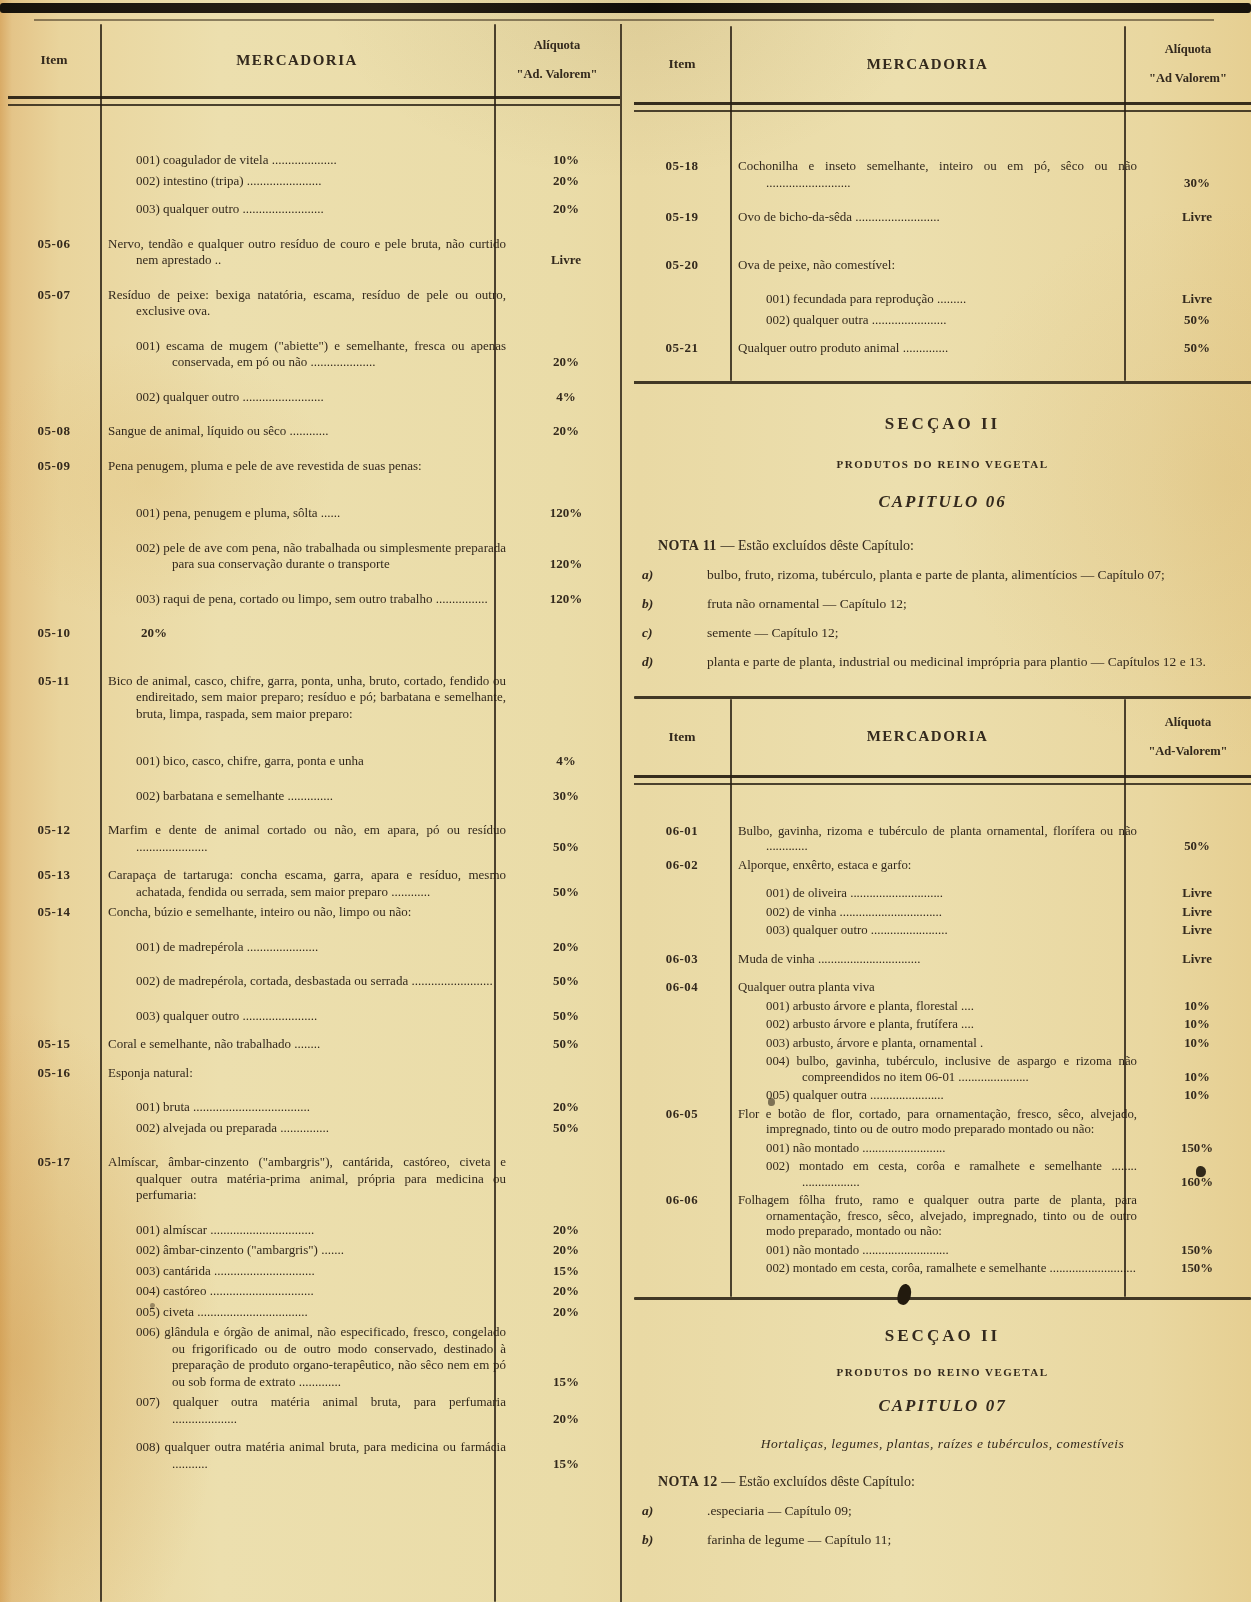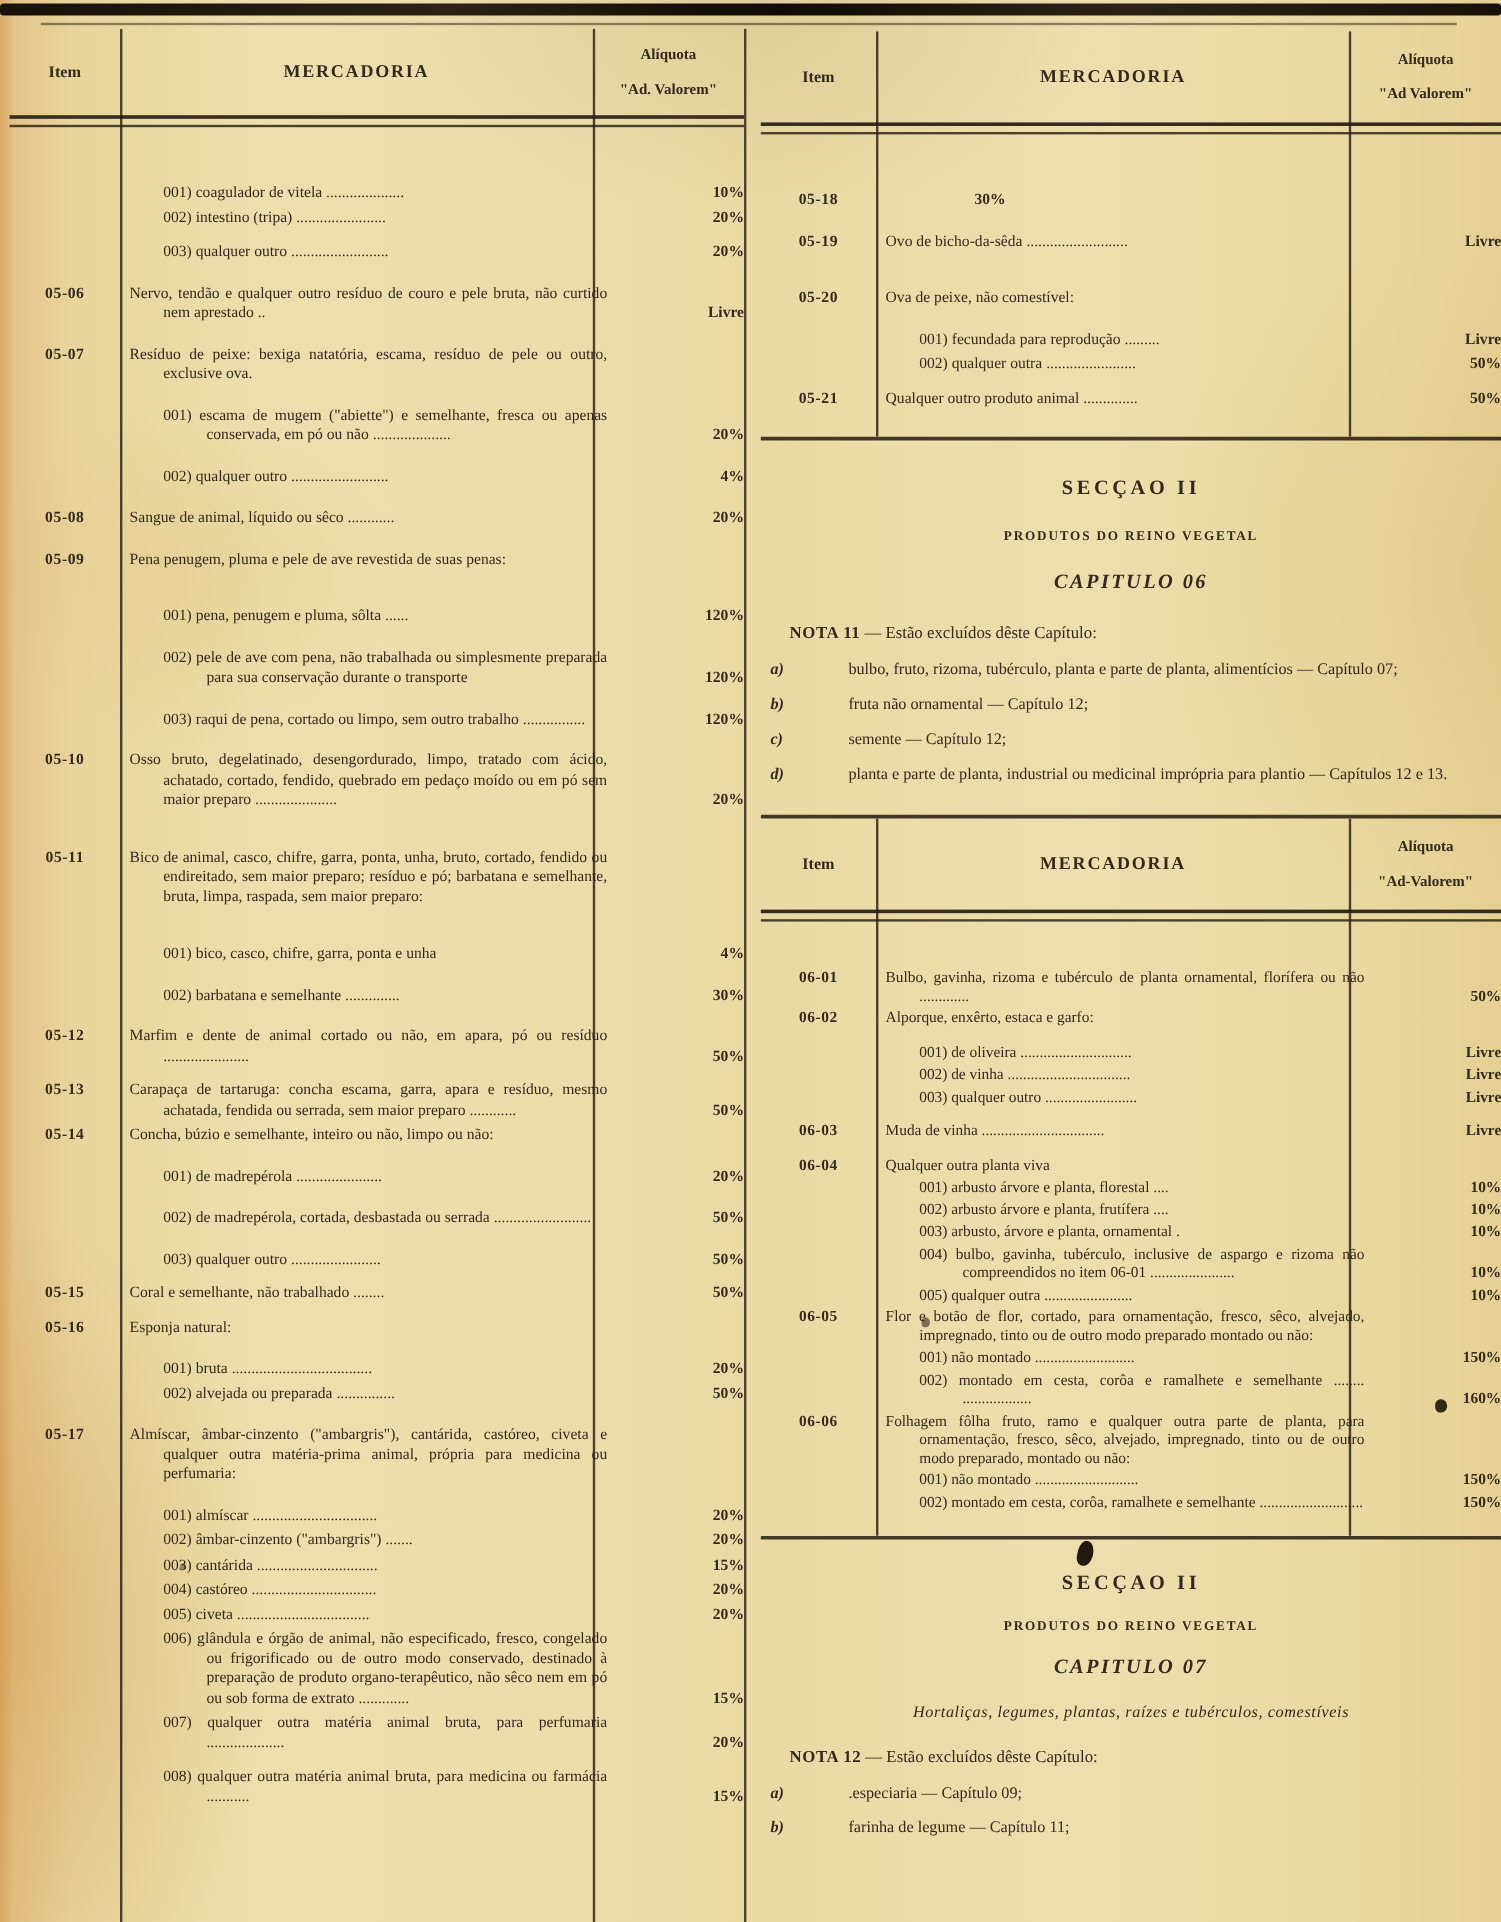--- a/index.html
+++ b/index.html
@@ -27,21 +27,21 @@
   .dbl-rule{height:5px;border-top:3px solid rgba(35,27,15,.9);border-bottom:2px solid rgba(35,27,15,.8);}
   .rule{height:3px;background:rgba(35,27,15,.85);border-radius:1px;}
   
   .rows{padding-top:42px;padding-bottom:10px;}
   .row{display:flex;align-items:flex-end;font-size:13px;line-height:16.5px;}
   .dense .row{line-height:15.5px;font-size:12.8px;}
   .c-item{width:92px;text-align:center;font-weight:bold;align-self:flex-start;letter-spacing:.5px;}
   .c-desc{flex:1;padding-right:6px;text-align:justify;}
   .row.main .c-desc{padding-left:36px;text-indent:-28px;}
   .row.sub  .c-desc{padding-left:72px;text-indent:-36px;}
-  .c-rate{width:108px;text-align:right;font-weight:bold;white-space:nowrap;}
+  .c-rate{width:108px;text-align:center;font-weight:bold;white-space:nowrap;}
   .g0{margin-top:4px;} .g1{margin-top:12px;} .g2{margin-top:18px;} .g3{margin-top:31px;}
   .dense .g0{margin-top:3px;} .dense .g2{margin-top:13px;}
   
   #col-left{position:absolute;left:8px;top:24px;width:612px;height:1578px;border-right:2px solid rgba(40,30,18,.8);}
   #col-right{position:absolute;left:634px;top:26px;width:617px;}
   #left-table{height:100%;}
   #rt1{border-bottom:3px solid rgba(35,27,15,.85);padding-bottom:14px;}
   
   .section{padding:0 4px;}
   .sec-title{text-align:center;font-weight:bold;font-size:17px;letter-spacing:3px;}
@@ -136,21 +136,20 @@
           <div class="c-desc">002) pele de ave com pena, não trabalhada ou simplesmente preparada para sua conservação durante o transporte</div>
           <div class="c-rate">120%</div>
         </div>
         <div class="row sub g2">
           <div class="c-item"></div>
           <div class="c-desc">003) raqui de pena, cortado ou limpo, sem outro trabalho ................</div>
           <div class="c-rate">120%</div>
         </div>
         <div class="row main g2">
           <div class="c-item">05-10</div>
-          <div class="c-desc">Osso bruto, degelatinado, desengordurado, limpo, tratado com ácido, achatado, cortado, fendido, quebrado em pedaço moído ou em pó sem maior preparo .....................</div>
           <div class="c-rate">20%</div>
         </div>
         <div class="row main g3">
           <div class="c-item">05-11</div>
           <div class="c-desc">Bico de animal, casco, chifre, garra, ponta, unha, bruto, cortado, fendido ou endireitado, sem maior preparo; resíduo e pó; barbatana e semelhante, bruta, limpa, raspada, sem maior preparo:</div>
           <div class="c-rate"></div>
         </div>
         <div class="row sub g3">
           <div class="c-item"></div>
           <div class="c-desc">001) bico, casco, chifre, garra, ponta e unha</div>
@@ -271,20 +270,21 @@
       <div class="th-aliq">
         <span>Alíquota</span>
         <span>"Ad Valorem"</span>
       </div>
     </div>
     <div class="dbl-rule"></div>
     <div class="rows">
 
     <div class="row main g0">
           <div class="c-item" style="width:96px">05-18</div>
+          <div class="c-desc">Cochonilha e inseto semelhante, inteiro ou em pó, sêco ou não ..........................</div>
           <div class="c-rate">30%</div>
         </div>
         <div class="row main g2">
           <div class="c-item" style="width:96px">05-19</div>
           <div class="c-desc">Ovo de bicho-da-sêda ..........................</div>
           <div class="c-rate">Livre</div>
         </div>
         <div class="row main g3">
           <div class="c-item" style="width:96px">05-20</div>
           <div class="c-desc">Ova de peixe, não comestível:</div>

